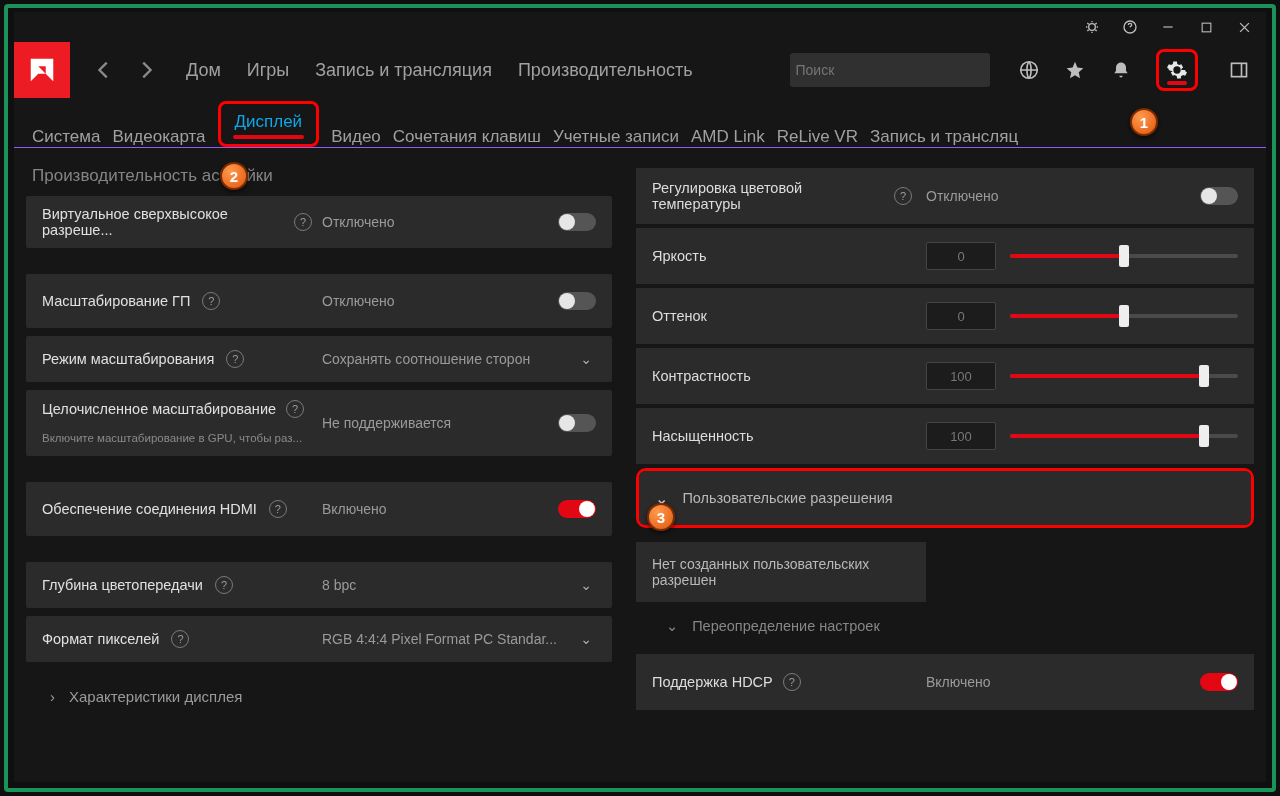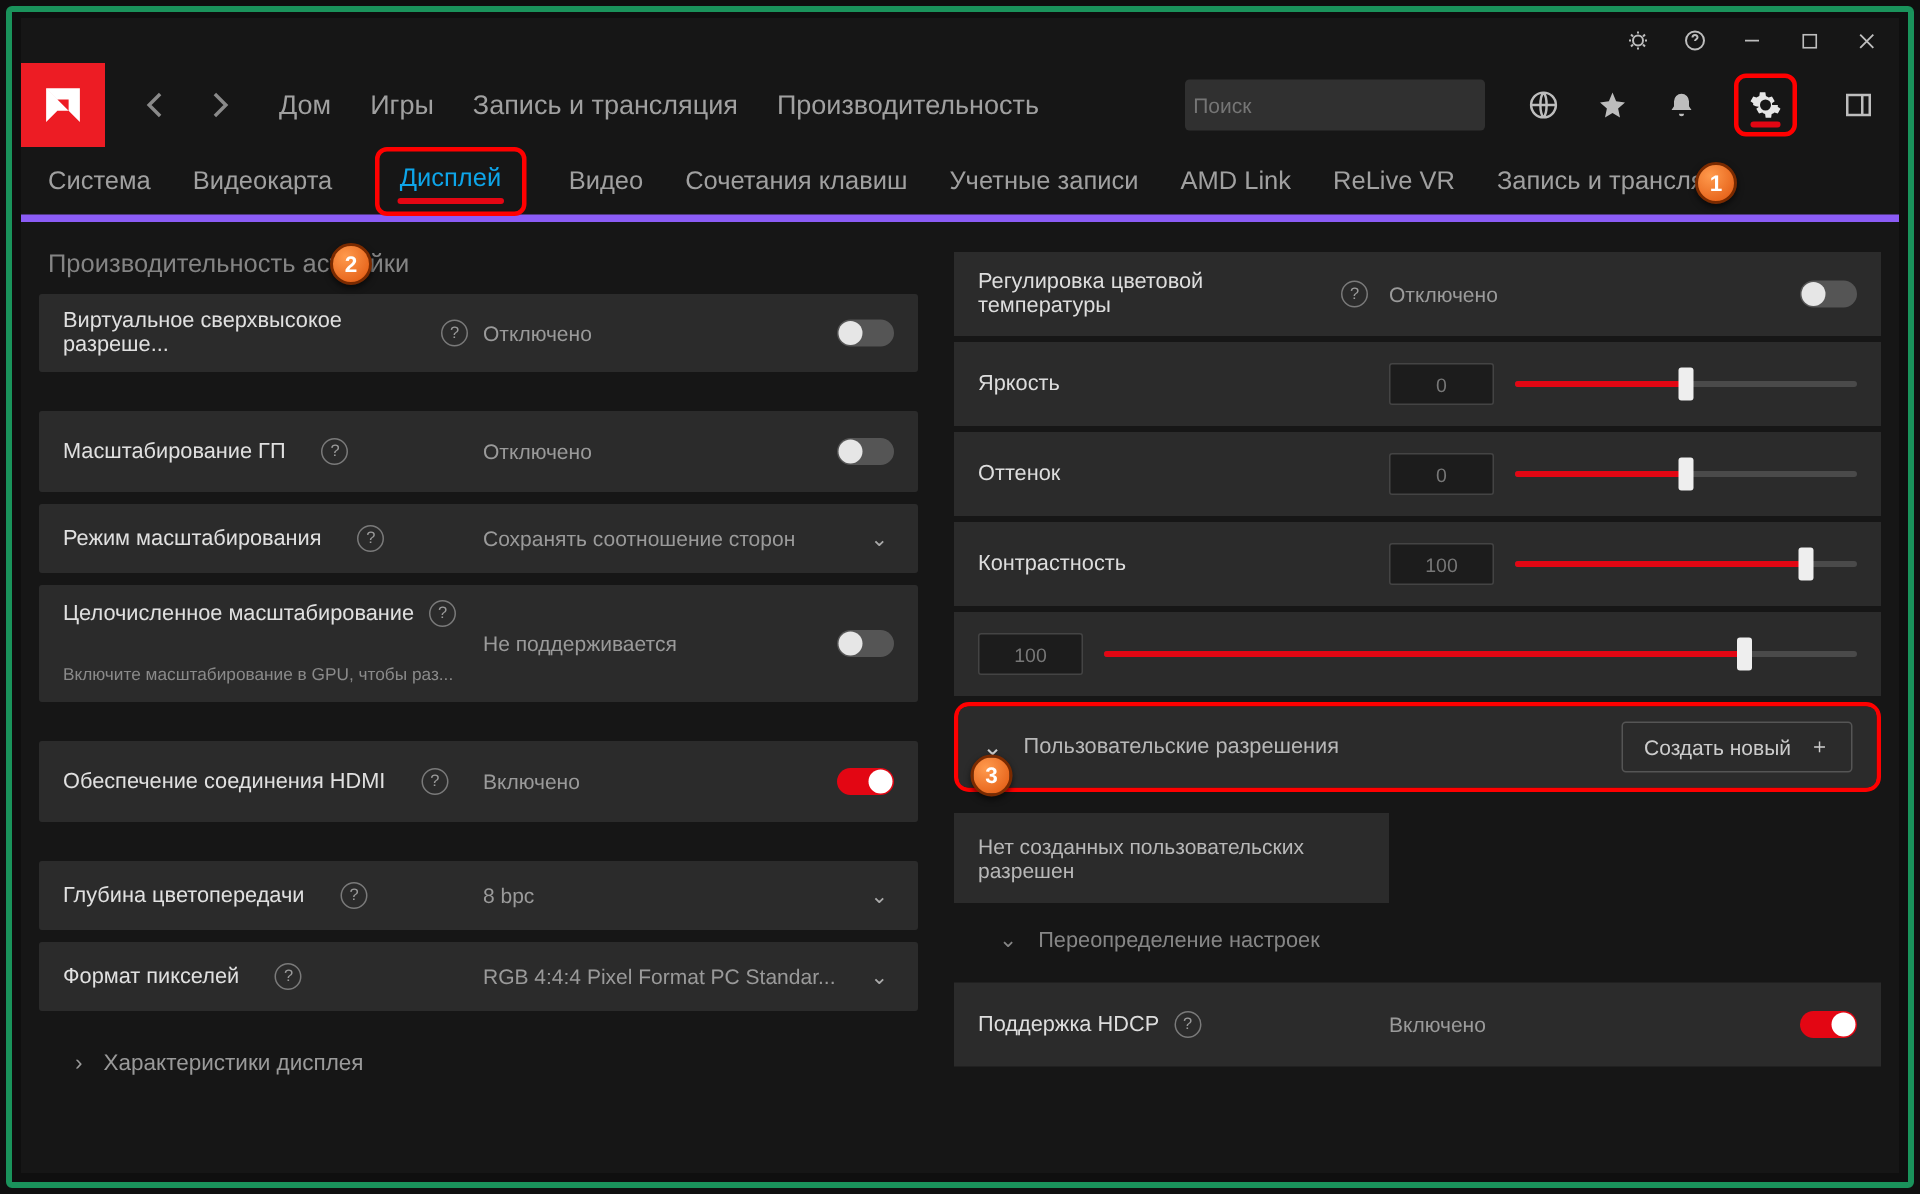--- a/index.html
+++ b/index.html
@@ -67,44 +67,44 @@
   .badge{
     position:absolute; width:28px;height:28px;border-radius:50%;
     background:radial-gradient(circle at 35% 30%, #ff9a4d, #e0560e);
     border:2px solid #7a2a00; color:#fff;font-weight:bold;font-size:15px;
     display:flex;align-items:center;justify-content:center;
     box-shadow:0 2px 4px rgba(0,0,0,.6);
     z-index:10;
   }
   
   .tabs{
-    display:flex; gap:28px; padding:0 18px; height:50px; align-items:center;
+    display:flex; gap:12px; padding:0 18px; height:50px; align-items:flex-end;
     font-size:17px; color:var(--text-secondary);
-    border-bottom:5px solid #8b5cf6;
+    border-bottom:1px solid #8b5cf6;
     position:relative;
   }
   .tabs span{cursor:pointer; white-space:nowrap;}
   .tab-hl{
     position:absolute; border:3px solid var(--highlight); border-radius:8px;
     padding:8px 14px 12px 14px; color:#0ea5e9;
   }
   .tab-hl::after{
     content:"";position:absolute;bottom:5px;left:12px;right:12px;height:4px;background:var(--accent);border-radius:2px;
   }
   
   .content{ flex:1; display:flex; gap:0; overflow:hidden;}
   .col{ flex:1; padding:14px 12px 14px 12px; overflow-y:hidden;}
   .col.left{flex:0 0 610px;}
   .section-title{ color:#848484; font-size:17px; margin:4px 6px 10px 6px;}
   .row{
     background:var(--bg-row); min-height:54px; display:flex; align-items:center;
     padding:10px 16px; margin-bottom:8px; border-radius:2px; gap:10px;
   }
   .row.slim{min-height:46px;}
-  .row .label{ flex:0 0 270px; display:flex;align-items:center;gap:24px; font-size:14.5px; color:#e0e0e0;}
+  .row .label{ flex:0 0 270px; display:flex;align-items:center;gap:12px; font-size:14.5px; color:#e0e0e0;}
   .row .sub{ font-size:11.5px; color:#8a8a8a; line-height:1.2; margin-top:2px;}
   .row .mid{ flex:1; color:#9a9a9a; font-size:14px; display:flex;align-items:center;}
   .row .ctrl{ display:flex; align-items:center; gap:6px;}
   .help{
     width:18px;height:18px;border:1.5px solid #7a7a7a;border-radius:50%;
     display:inline-flex;align-items:center;justify-content:center;font-size:11px;color:#9a9a9a;flex-shrink:0;
   }
   .chev{ color:#aaa; font-size:14px; padding:0 4px;}
   
   .toggle{
@@ -399,37 +399,34 @@
         <div class="slabel">Контрастность</div>
         <div class="numbox">100</div>
         <div class="slider">
             <div class="track">
               <div class="fill" style="width:85%;"></div>
               <div class="thumb" style="left:calc(85% - 5px);"></div>
             </div>
           </div>
       </div>
       <div class="srow">
+        <div class="slabel">Насыщенность</div>
         <div class="numbox">100</div>
         <div class="slider">
             <div class="track">
               <div class="fill" style="width:85%;"></div>
               <div class="thumb" style="left:calc(85% - 5px);"></div>
             </div>
           </div>
       </div>
 
       <div class="cres">
         <div class="cres-inner">
           <span class="expand">⌄</span>
           <span class="ttl">Пользовательские разрешения</span>
-          <div class="newbtn">
-            <span>Создать новый</span>
-            <span>＋</span>
-          </div>
         </div>
       </div>
       <div class="badge" style="top:491px; left:633px;">3</div>
 
       <div class="msgrow">Нет созданных пользовательских разрешен</div>
 
       <div class="subhead">
         <span>⌄</span>
         <span>Переопределение настроек</span>
       </div>

